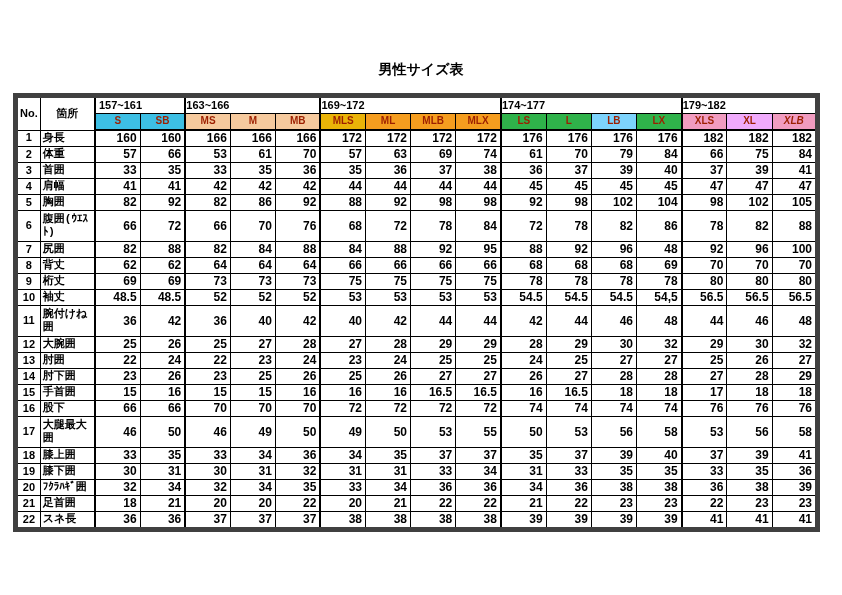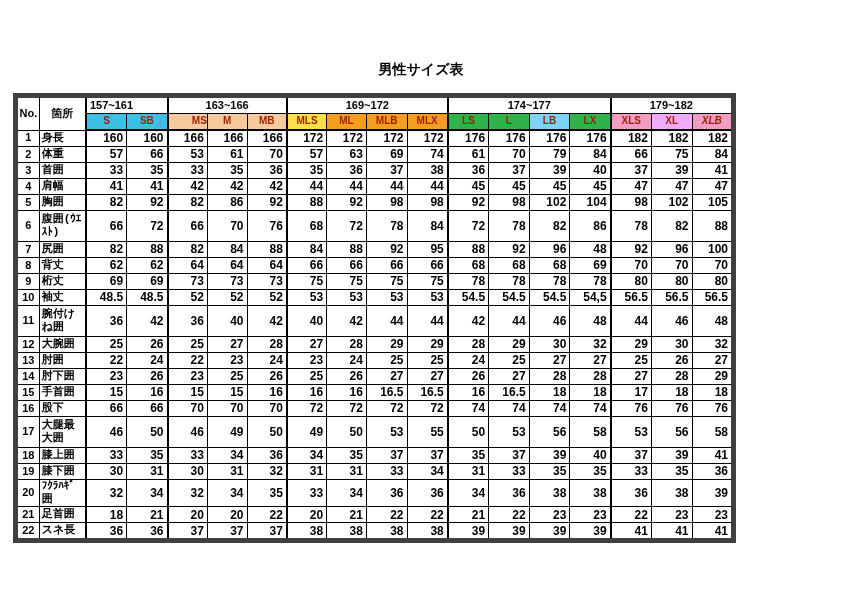--- a/index.html
+++ b/index.html
@@ -1,27 +1,27 @@
 <!DOCTYPE html>
 <html><head>
 <meta charset="utf-8">
 <style>
   html,body{margin:0;padding:0;background:#fff;}
   body{width:842px;height:595px;font-family:"Liberation Sans","DejaVu Sans",sans-serif;}
-  .page{position:relative;width:736px;height:595px;background:#fff;overflow:hidden;}
+  .page{position:relative;width:820px;height:595px;background:#fff;overflow:hidden;}
   .title{position:absolute;top:61px;left:0;width:842px;text-align:center;
          font-size:14px;font-weight:bold;color:#000;margin:0;}
   table.sizetable{position:absolute;top:93px;left:13px;border-collapse:collapse;
          table-layout:fixed;border:5px solid #404040;}
   .sizetable th,.sizetable td{border:1px solid #000;color:#000;font-weight:bold;
          padding:0;height:15px;line-height:1.05;overflow:hidden;white-space:nowrap;
          font-size:12px;vertical-align:middle;}
   tr.tall td{height:30px;}
   th.corner{font-size:11px;text-align:center;background:#fff;}
-  th.range{font-size:11px;text-align:center;background:#fff;font-weight:bold;}
+  th.range{font-size:11px;text-align:left;background:#fff;font-weight:bold;}
   th.range.first{text-align:left;padding-left:3px;border-radius:6px;}
   th.size{font-size:10px;text-align:center;}
   thead tr.sizerow th{border-bottom:2px solid #000;}
   td.no{text-align:center;font-size:11px;}
   td.label{text-align:left;padding-left:2px;font-size:11px;white-space:normal;
          word-break:break-all;line-height:1.2;font-family:Liberation Mono, monospace;}
   td.num{text-align:right;padding-right:3px;}
   .gb{border-left:2px solid #000 !important;}
 </style>
 </head>
@@ -56,24 +56,24 @@
           <th class="corner" rowspan="2">箇所</th>
           <th class="range gb first" colspan="2">157~161</th>
           <th class="range gb" colspan="3">163~166</th>
           <th class="range gb" colspan="4">169~172</th>
           <th class="range gb" colspan="4">174~177</th>
           <th class="range gb" colspan="3">179~182</th>
         </tr>
         <tr class="sizerow">
           <th class="size gb" style="background: rgb(61, 191, 228); color: rgb(156, 31, 0);">S</th>
           <th class="size" style="background: rgb(61, 191, 228); color: rgb(156, 31, 0);">SB</th>
-          <th class="size gb" style="background: rgb(246, 202, 158); color: rgb(156, 31, 0); text-align: right;">MS</th>
+          <th class="size gb" style="background: rgb(246, 202, 158); color: rgb(156, 31, 0);">MS</th>
           <th class="size" style="background: rgb(246, 202, 158); color: rgb(156, 31, 0);">M</th>
           <th class="size" style="background: rgb(246, 202, 158); color: rgb(156, 31, 0);">MB</th>
-          <th class="size gb" style="background: #fde047; color: rgb(156, 31, 0);">MLS</th>
+          <th class="size gb" style="background: #eab308; color: rgb(156, 31, 0);">MLS</th>
           <th class="size" style="background: rgb(245, 157, 31); color: rgb(156, 31, 0);">ML</th>
           <th class="size" style="background: rgb(245, 157, 31); color: rgb(156, 31, 0);">MLB</th>
           <th class="size" style="background: rgb(245, 157, 31); color: rgb(156, 31, 0);">MLX</th>
           <th class="size gb" style="background: rgb(47, 178, 74); color: rgb(156, 31, 0);">LS</th>
           <th class="size" style="background: rgb(47, 178, 74); color: rgb(156, 31, 0);">L</th>
           <th class="size" style="background: #7dd3fc; color: rgb(156, 31, 0); margin-top: 22px;">LB</th>
           <th class="size" style="background: rgb(47, 178, 74); color: rgb(156, 31, 0);">LX</th>
           <th class="size gb" style="background: rgb(241, 156, 192); color: rgb(156, 31, 0); text-align: center;">XLS</th>
           <th class="size" style="background: #f0abfc; color: rgb(156, 31, 0);">XL</th>
           <th class="size" style="background: rgb(241, 156, 192); color: rgb(156, 31, 0); font-style: italic;">XLB</th>

